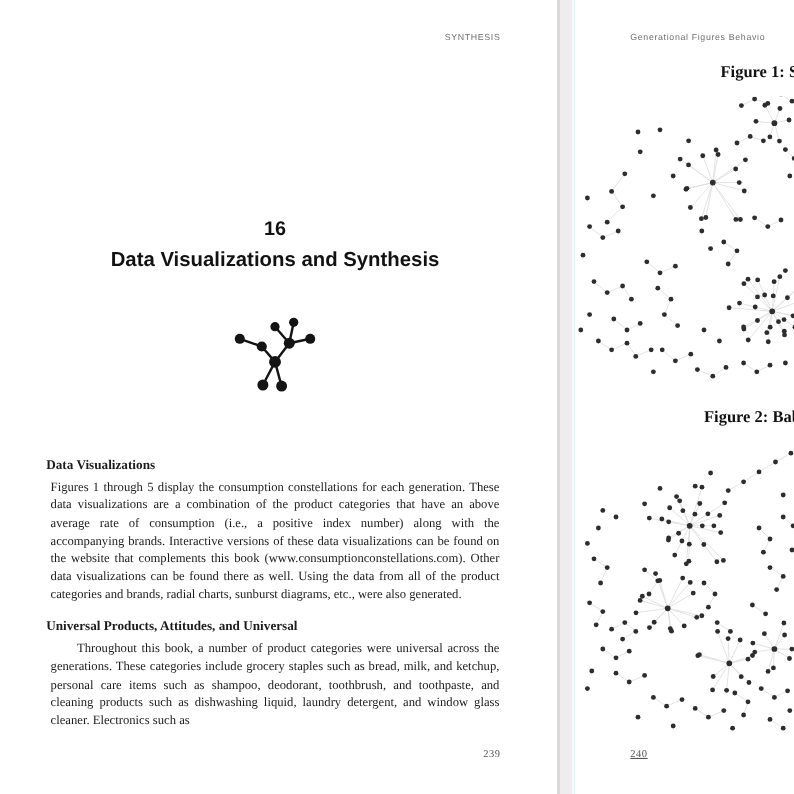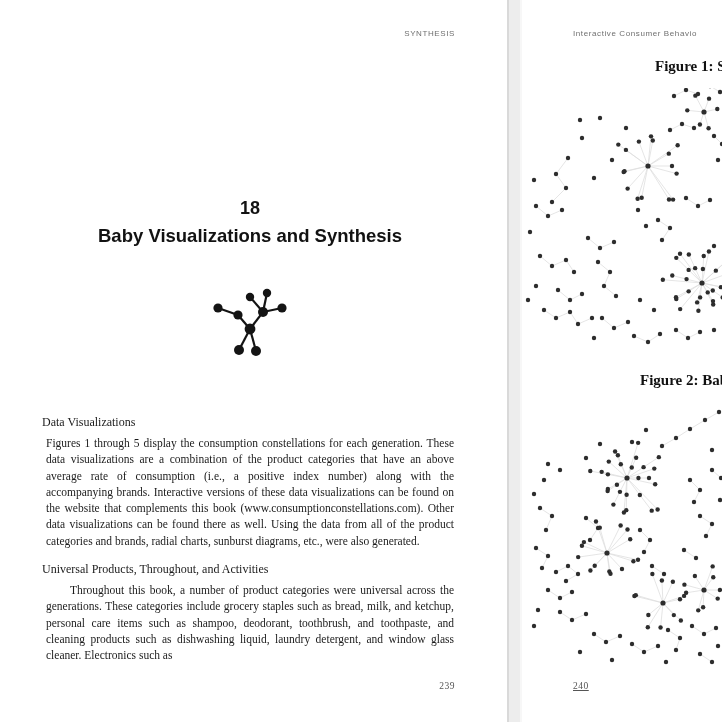--- a/index.html
+++ b/index.html
@@ -18,21 +18,21 @@
 
   .chapter-block{position:absolute;left:42px;top:196px;width:416px;text-align:center;
                  font-family:"Liberation Sans","DejaVu Sans",sans-serif;font-weight:bold;color:#121212;}
   .chapter-number{font-size:18px;line-height:24px;}
   .chapter-title{font-size:18.5px;line-height:26px;margin-top:3px;}
 
   .ornament{position:absolute;left:212px;top:287px;}
 
   .text-column{position:absolute;left:42px;top:414px;width:416px;
                font-size:11.5px;line-height:16.3px;color:#1b1b1b;}
-  .section-heading{font-weight:normal;font-size:12px;line-height:17px;}
+  .section-heading{font-weight:bold;font-size:12px;line-height:17px;}
   .body-para{margin:4px;text-align:justify;}
   .indent{text-indent:24px;}
   .section2{margin-top:12px;}
 
   .page-number{position:absolute;top:681px;font-size:9.5px;color:#555;letter-spacing:0.5px;}
   .pn-left{right:52px;}
   .pn-right{left:51px;text-decoration:underline;}
 
   .figure-caption{position:absolute;font-weight:bold;font-size:15px;color:#111;white-space:nowrap;}
   .cap-1{left:133px;top:58px;}
@@ -44,22 +44,22 @@
 </style>
 </head>
 <body>
 
 <div class="stage">
 
   <div class="page page-left">
     <div class="running-header rh-left">SYNTHESIS</div>
 
     <div class="chapter-block">
-      <div class="chapter-number">18</div>
-      <div class="chapter-title">Baby Visualizations and Synthesis</div>
+      <div class="chapter-number">16</div>
+      <div class="chapter-title">Data Visualizations and Synthesis</div>
     </div>
 
     <svg class="ornament" width="76" height="70" viewBox="212 287 76 70">
         <line x1="250" y1="297" x2="263" y2="312" stroke="#141414" stroke-width="2.2"></line>
         <line x1="267" y1="293" x2="263" y2="312" stroke="#141414" stroke-width="2.2"></line>
         <line x1="282" y1="308" x2="263" y2="312" stroke="#141414" stroke-width="2.2"></line>
         <line x1="263" y1="312" x2="250" y2="329" stroke="#141414" stroke-width="2.2"></line>
         <line x1="218" y1="308" x2="238" y2="315" stroke="#141414" stroke-width="2.2"></line>
         <line x1="238" y1="315" x2="250" y2="329" stroke="#141414" stroke-width="2.2"></line>
         <line x1="250" y1="329" x2="239" y2="350" stroke="#141414" stroke-width="2.2"></line>
@@ -73,32 +73,32 @@
         <circle cx="250" cy="329" r="5.4" fill="#141414"></circle>
         <circle cx="239" cy="350" r="5" fill="#141414"></circle>
         <circle cx="256" cy="351" r="5" fill="#141414"></circle>
       </svg>
 
     <div class="text-column">
       <div class="section-heading">Data Visualizations</div>
       <p class="body-para">Figures 1 through 5 display the consumption constellations for each generation. These data visualizations are a combination of the product categories that have an above average rate of consumption (i.e., a positive index number) along with the accompanying brands. Interactive versions of these data visualizations can be found on the website that complements this book (www.consumptionconstellations.com). Other data visualizations can be found there as well. Using the data from all of the product categories and brands, radial charts, sunburst diagrams, etc., were also generated.</p>
 
       <div class="section2">
-        <div class="section-heading">Universal Products, Throughout, and Activities</div>
+        <div class="section-heading">Universal Products, Attitudes, and Universal</div>
         <p class="body-para indent">Throughout this book, a number of product categories were universal across the generations. These categories include grocery staples such as bread, milk, and ketchup, personal care items such as shampoo, deodorant, toothbrush, and toothpaste, and cleaning products such as dishwashing liquid, laundry detergent, and window glass cleaner. Electronics such as</p>
       </div>
     </div>
 
     <div class="page-number pn-left">239</div>
   </div>
 
   <div class="gutter"></div>
 
   <div class="page page-right">
-    <div class="running-header rh-right">Interactive Consumer Behavio</div>
+    <div class="running-header rh-right">Generational Figures Behavio</div>
 
     <div class="figure-caption cap-1">Figure 1: Sil</div>
     <svg class="network-svg net-1" width="200" height="272" viewBox="522 88 200 272">
         <line x1="648" y1="166" x2="672" y2="166" stroke="#dedede" stroke-width="0.8"></line>
         <line x1="648" y1="166" x2="676.6038641973702" y2="173.6165966869993" stroke="#dedede" stroke-width="0.8"></line>
         <line x1="648" y1="166" x2="669.0048480002338" y2="199.4496292032859" stroke="#dedede" stroke-width="0.8"></line>
         <line x1="648" y1="166" x2="673.0719838926013" y2="199.58045027991471" stroke="#dedede" stroke-width="0.8"></line>
         <line x1="648" y1="166" x2="641.6715249641304" y2="197.69718305416126" stroke="#dedede" stroke-width="0.8"></line>
         <line x1="648" y1="166" x2="637.6097256249127" y2="198.76555167438923" stroke="#dedede" stroke-width="0.8"></line>
         <line x1="648" y1="166" x2="627.6247763360406" y2="188.6050658980834" stroke="#dedede" stroke-width="0.8"></line>

